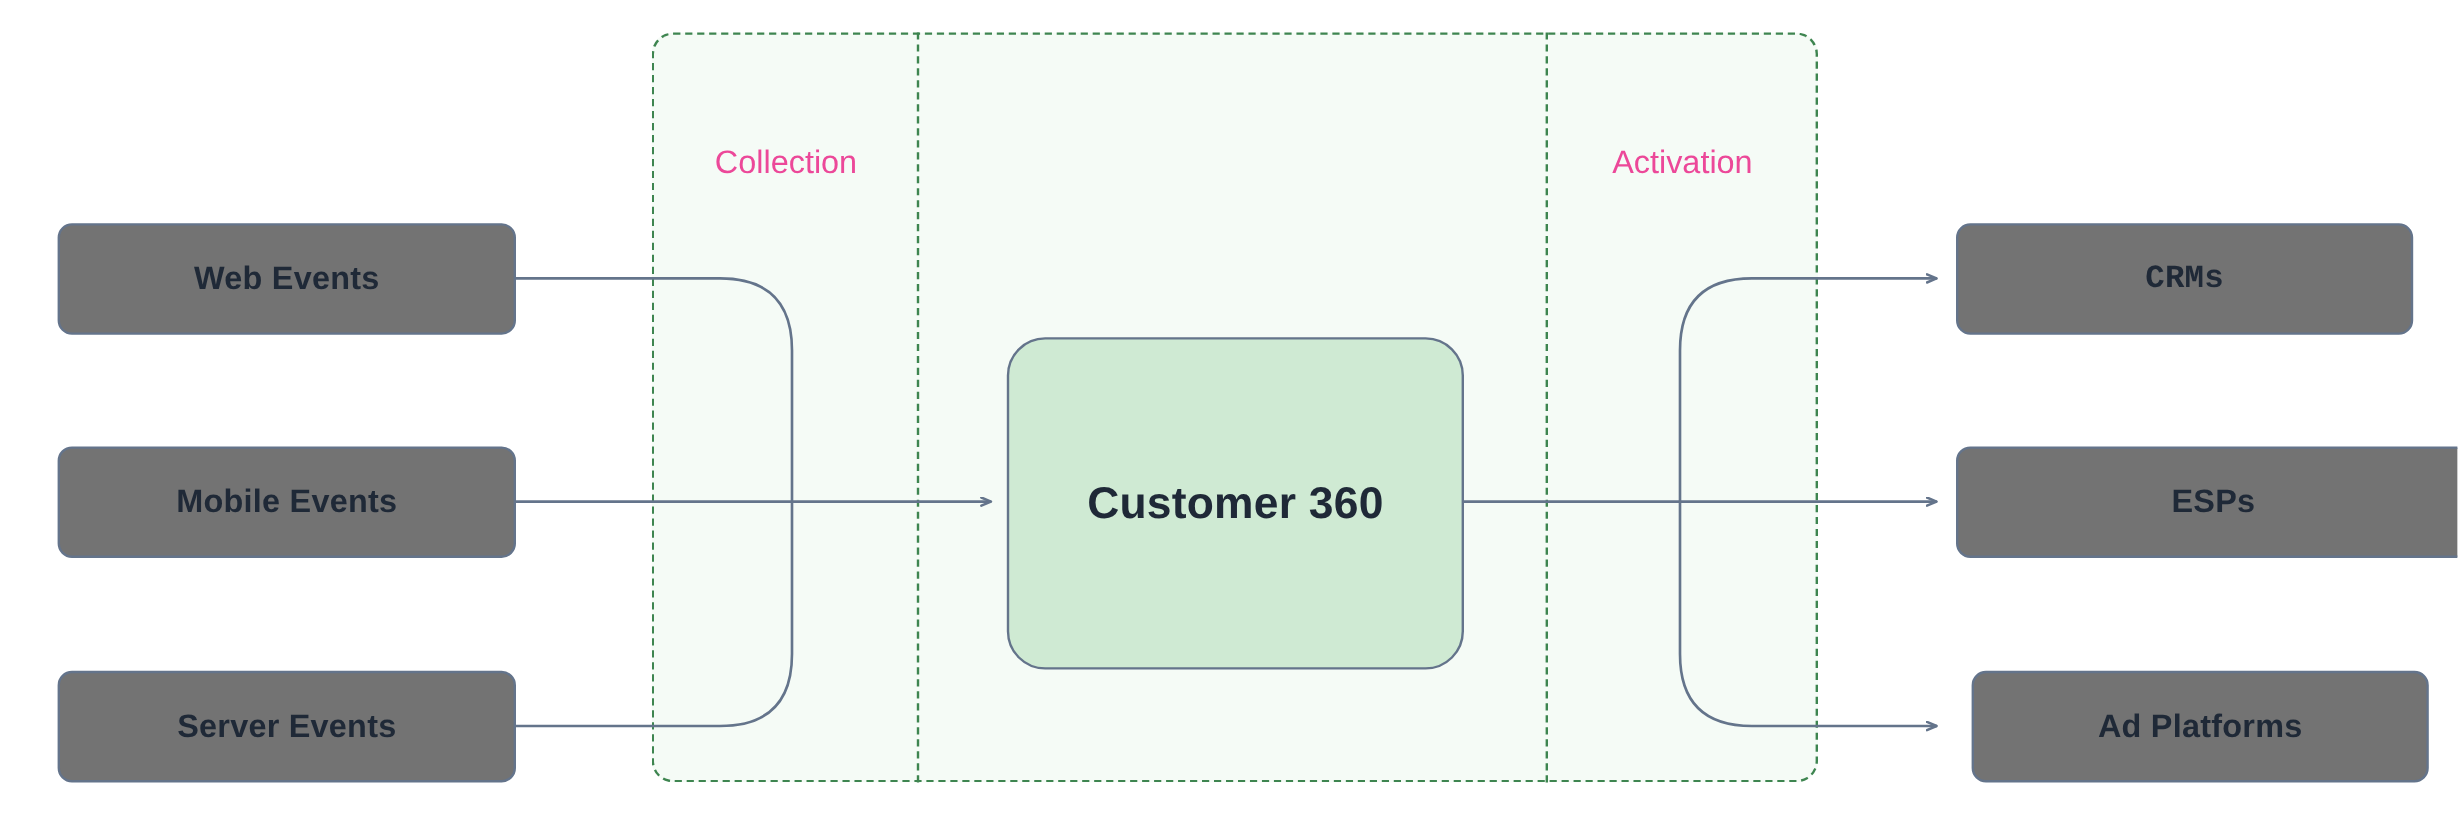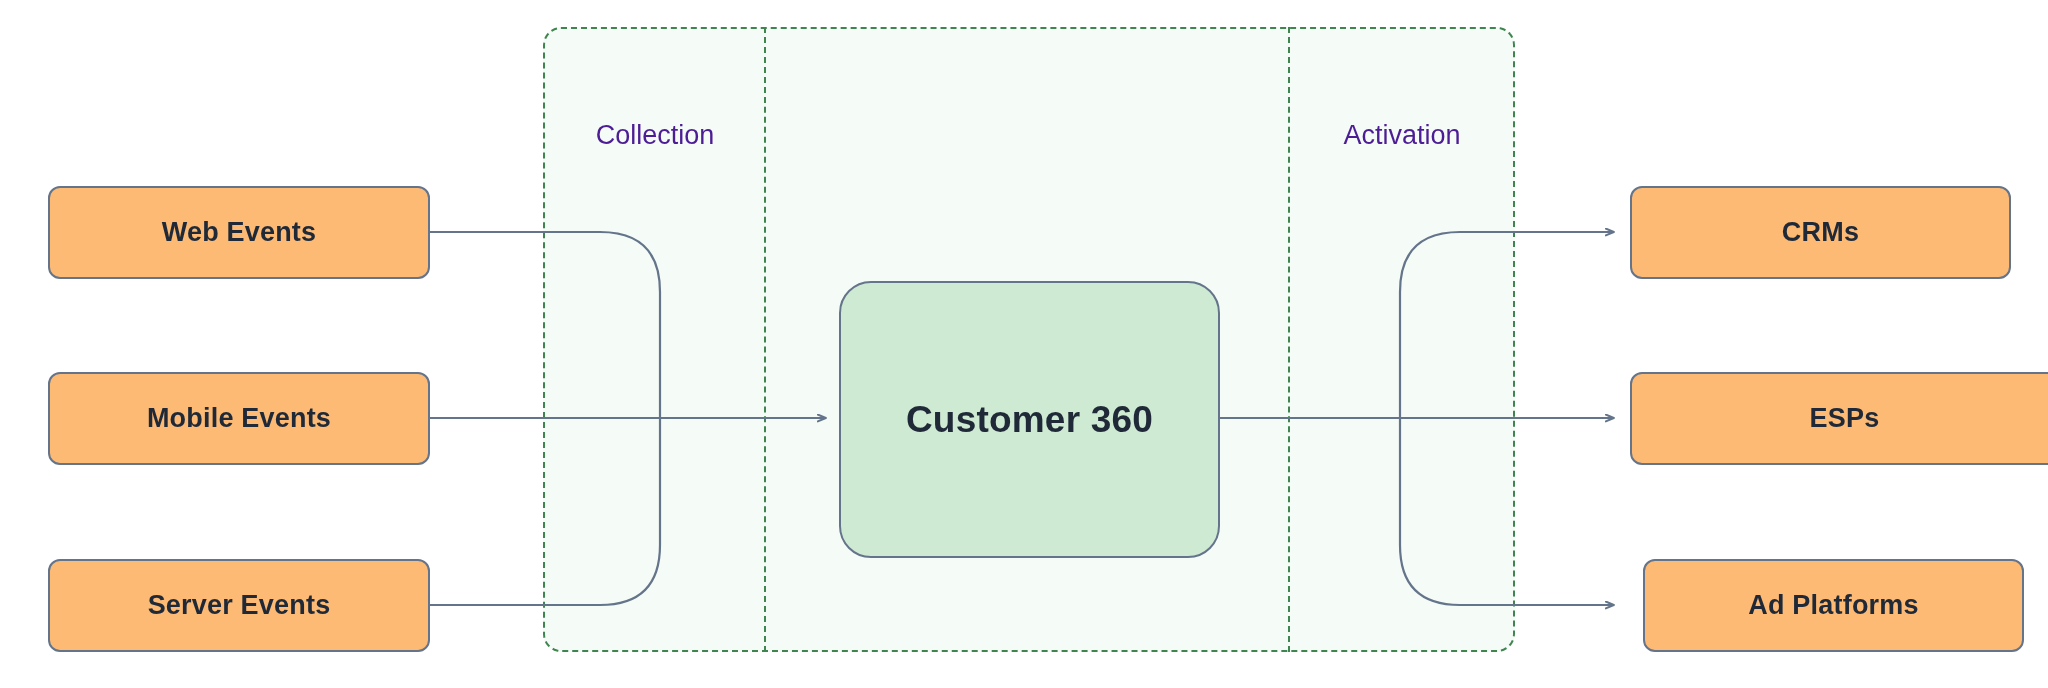--- a/index.html
+++ b/index.html
@@ -18,21 +18,21 @@
     overflow: hidden;
   }
   .node {
     position: absolute;
     box-sizing: border-box;
     display: flex;
     align-items: center;
     justify-content: center;
     border: 2px solid #64748b;
     border-radius: 12px;
-    background: #fdba74;
+    background: #737373;
     color: #1f2937;
     font-size: 27px;
     font-weight: bold;
     letter-spacing: 0.2px;
   }
   .node.hub {
     background: #cfead3;
     border: 2px solid #64748b;
     border-radius: 32px;
     font-size: 37px;
@@ -47,21 +47,21 @@
     border-radius: 18px;
   }
   .lane-divider {
     position: absolute;
     width: 0;
     border-left: 2px dashed #3e8550;
   }
   .lane-label {
     position: absolute;
     text-align: right;
-    color: #4c1d95;
+    color: #ec4899;
     font-size: 27px;
     font-weight: normal;
     white-space: nowrap;
     transform: translateX(-50%);
   }
   svg.edges {
     position: absolute;
     left: 0;
     top: 0;
     width: 2048px;
@@ -120,21 +120,21 @@
   </div>
 
   <div class="node" style="left:48px; top:559px; width:382px; height:93px;">
     <span>Server Events</span>
   </div>
 
   <div class="node hub" style="left:839px; top:281px; width:381px; height:277px;">
     <span>Customer 360</span>
   </div>
 
-  <div class="node" style="left:1630px; top:186px; width:381px; height:93px;">
+  <div class="node" style="left:1630px; top:186px; width:381px; height:93px;font-family:Liberation Mono, monospace;">
     <span>CRMs</span>
   </div>
 
   <div class="node" style="left:1630px; top:372px; width:429px; height:93px;">
     <span>ESPs</span>
   </div>
 
   <div class="node" style="left:1630px; top:559px; width:381px; height:93px;margin-left:13px;">
     <span>Ad Platforms</span>
   </div>

